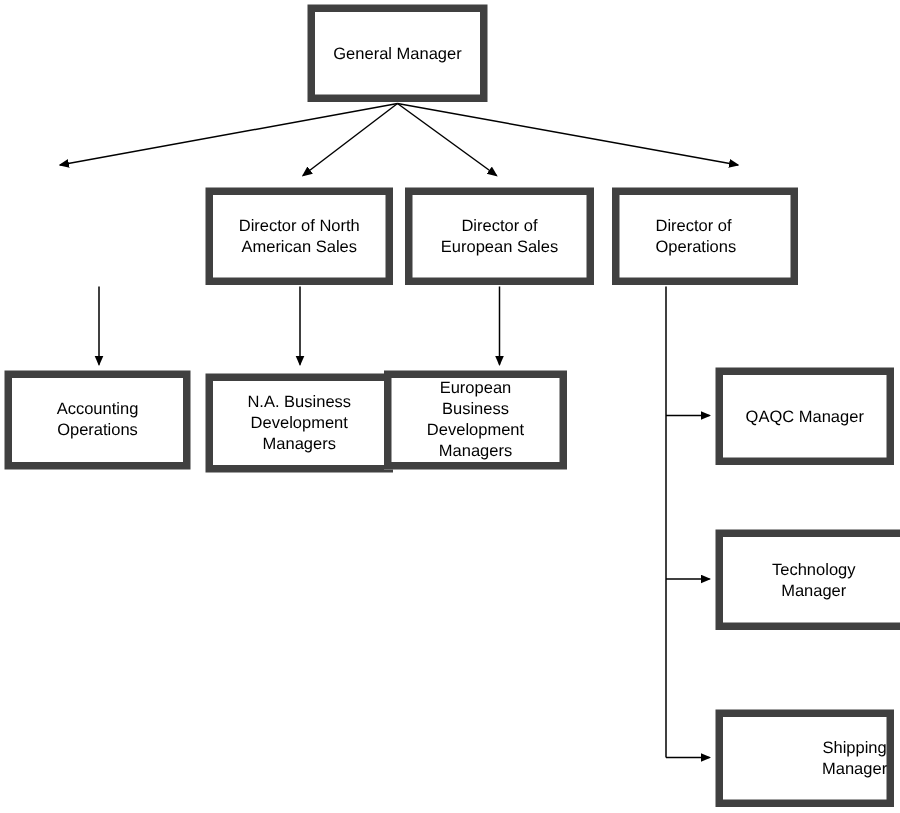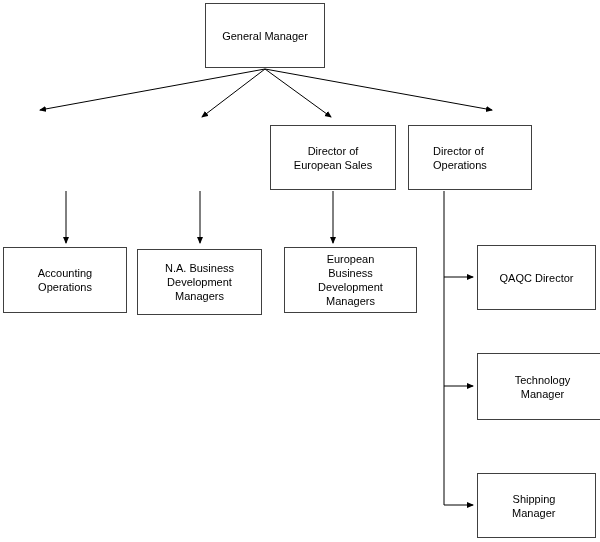--- a/index.html
+++ b/index.html
@@ -12,41 +12,41 @@
     position: relative;
     width: 600px;
     height: 542px;
     background: #ffffff;
     font-family: "Liberation Sans", sans-serif;
     overflow: hidden;
   }
   .node {
     position: absolute;
     box-sizing: border-box;
-    border: 1px solid #404040;
+    border: 5px solid #404040;
     background: #ffffff;
     color: #000000;
     font-size: 11px;
     line-height: 14px;
     display: flex;
     align-items: center;
     justify-content: center;
     text-align: center;
     white-space: pre-line;
     z-index: 2;
   }
   .node.align-left-mid {
     justify-content: flex-start;
     text-align: left;
     padding-left: 24px;
   }
   .node.align-left-far {
     justify-content: flex-start;
-    text-align: right;
-    padding-left: 34px;
+    text-align: center;
+    padding-left: 66px;
   }
   #edge-layer {
     position: absolute;
     left: 0;
     top: 0;
     width: 600px;
     height: 542px;
     z-index: 1;
   }
 </style>
@@ -73,40 +73,42 @@
 
     <line x1="444" y1="191" x2="444" y2="505" stroke="#000000" stroke-width="1"></line>
     <line x1="444" y1="277" x2="473" y2="277" stroke="#000000" stroke-width="1" marker-end="url(#arrowhead)"></line>
     <line x1="444" y1="386" x2="473" y2="386" stroke="#000000" stroke-width="1" marker-end="url(#arrowhead)"></line>
     <line x1="444" y1="505" x2="473" y2="505" stroke="#000000" stroke-width="1" marker-end="url(#arrowhead)"></line>
   </svg>
 
   <div class="node" style="left: 205px; top: 3px; width: 120px; height: 65px;">General Manager</div>
 
 
+  <div class="node" style="left: 137px; top: 125px; width: 125px; height: 65px;">Director of North
+American Sales</div>
 
   <div class="node" style="left: 270px; top: 125px; width: 126px; height: 65px;">Director of
 European Sales</div>
 
   <div class="node align-left-mid" style="left: 408px; top: 125px; width: 124px; height: 65px;">Director of
 Operations</div>
 
   <div class="node" style="left: 3px; top: 247px; width: 124px; height: 66px;">Accounting
 Operations</div>
 
   <div class="node" style="left: 137px; top: 249px; width: 125px; height: 66px;">N.A. Business
 Development
 Managers</div>
 
-  <div class="node" style="left: 284px; top: 247px; width: 133px; height: 66px;">European
+  <div class="node" style="left: 256px; top: 247px; width: 122px; height: 66px;">European
 Business
 Development
 Managers</div>
 
-  <div class="node" style="left: 477px; top: 245px; width: 119px; height: 65px;">QAQC Director</div>
+  <div class="node" style="left: 477px; top: 245px; width: 119px; height: 65px;">QAQC Manager</div>
 
   <div class="node" style="left: 477px; top: 353px; width: 131px; height: 67px;">Technology
 Manager</div>
 
   <div class="node align-left-far" style="left: 477px; top: 473px; width: 119px; height: 65px;">Shipping
 Manager</div>
 
 </div>
 
 </body></html>

